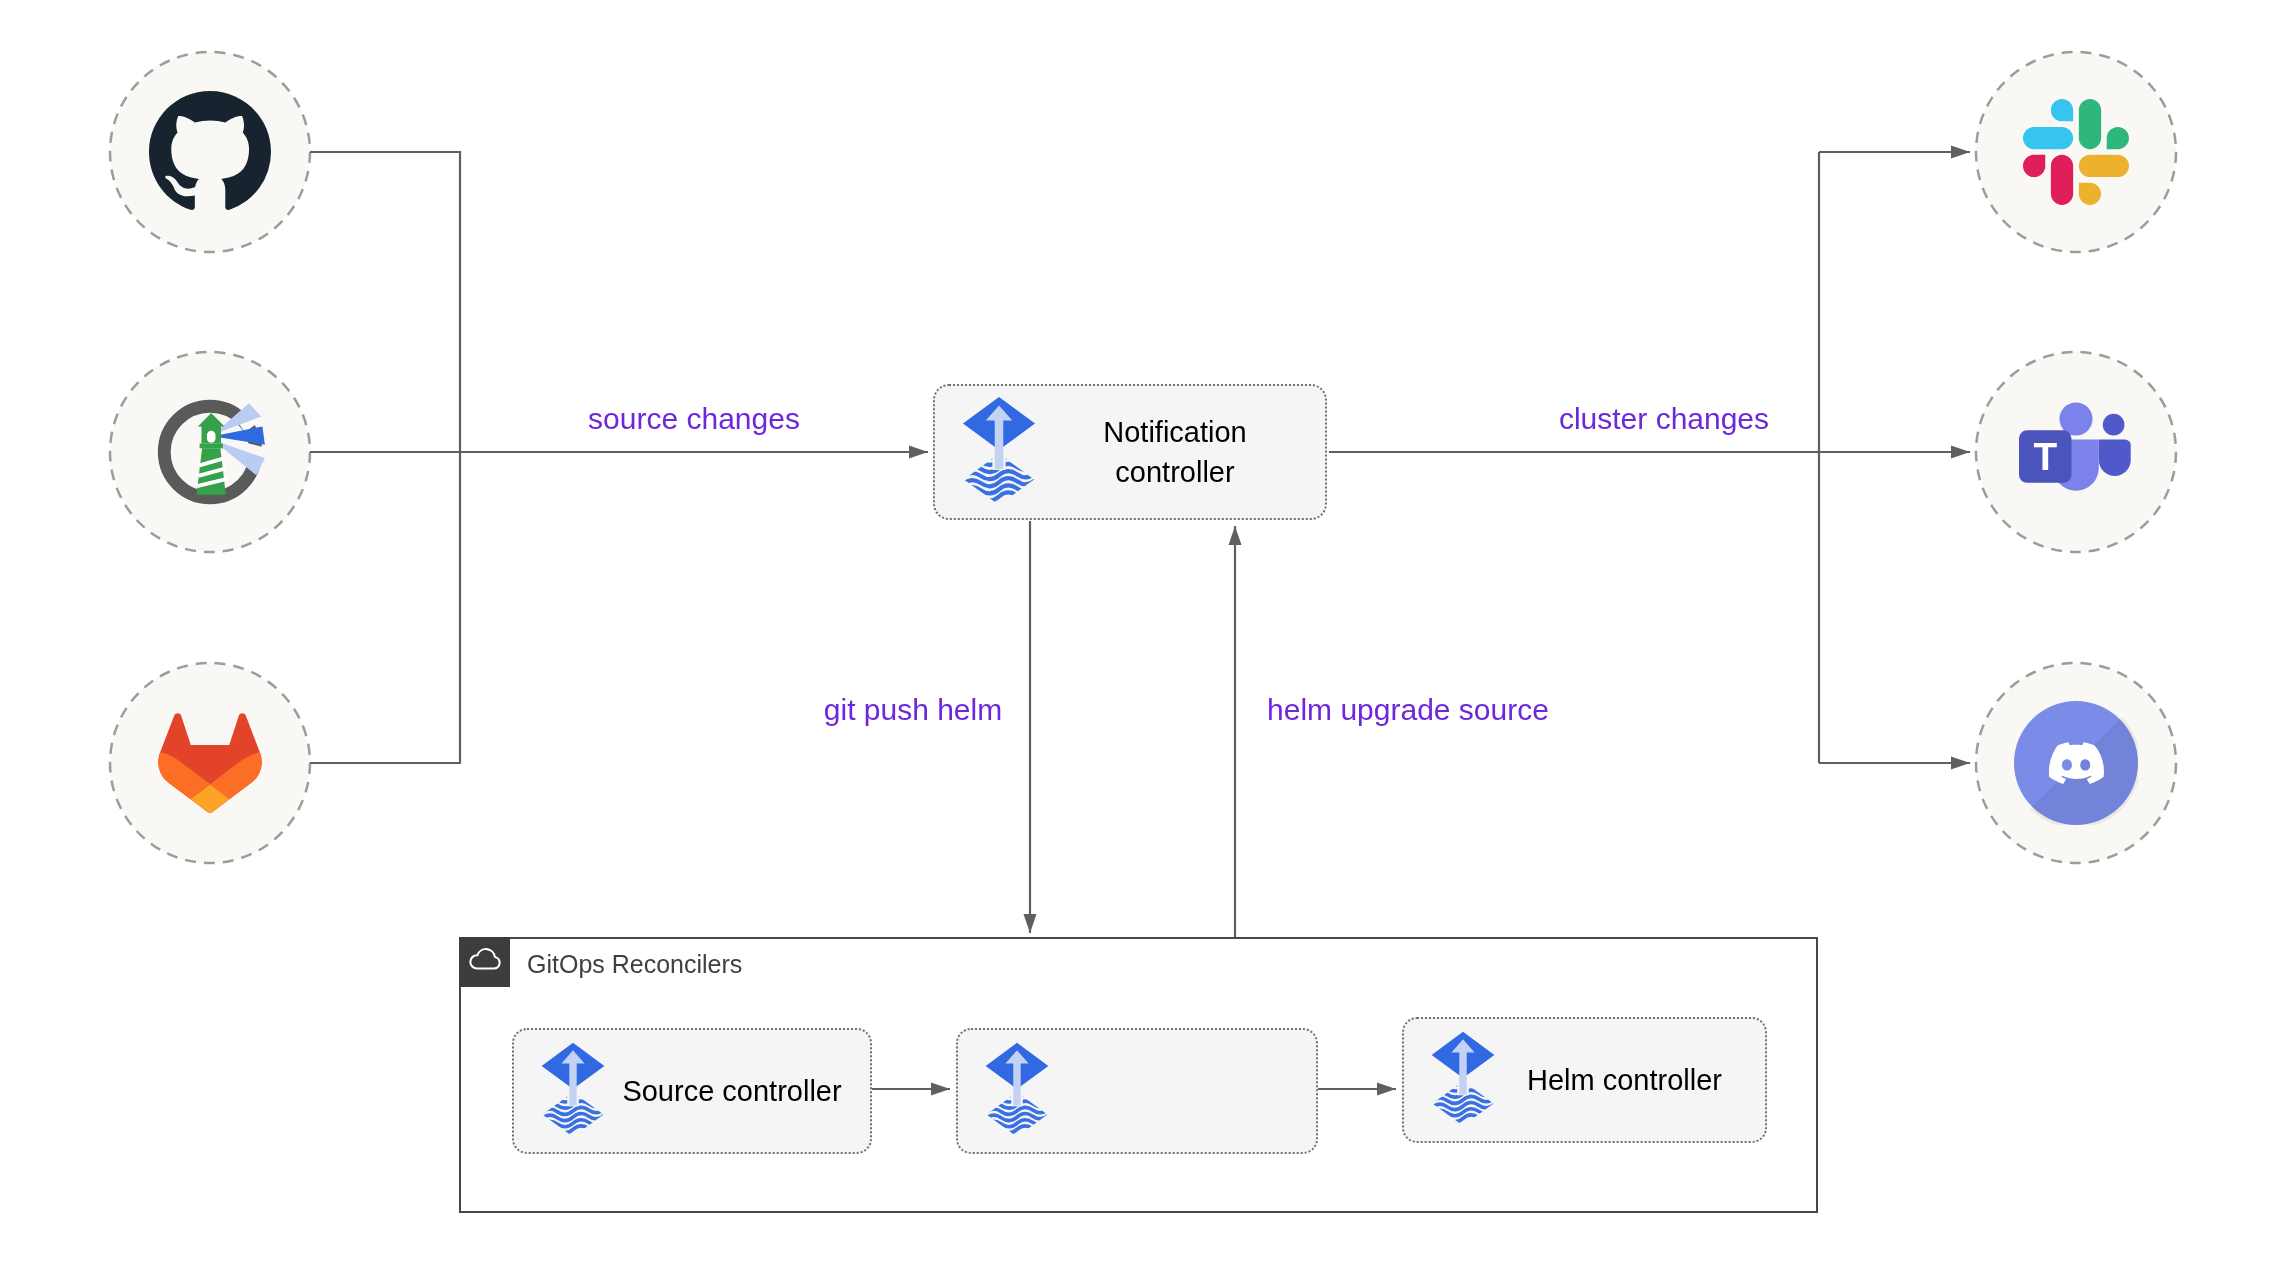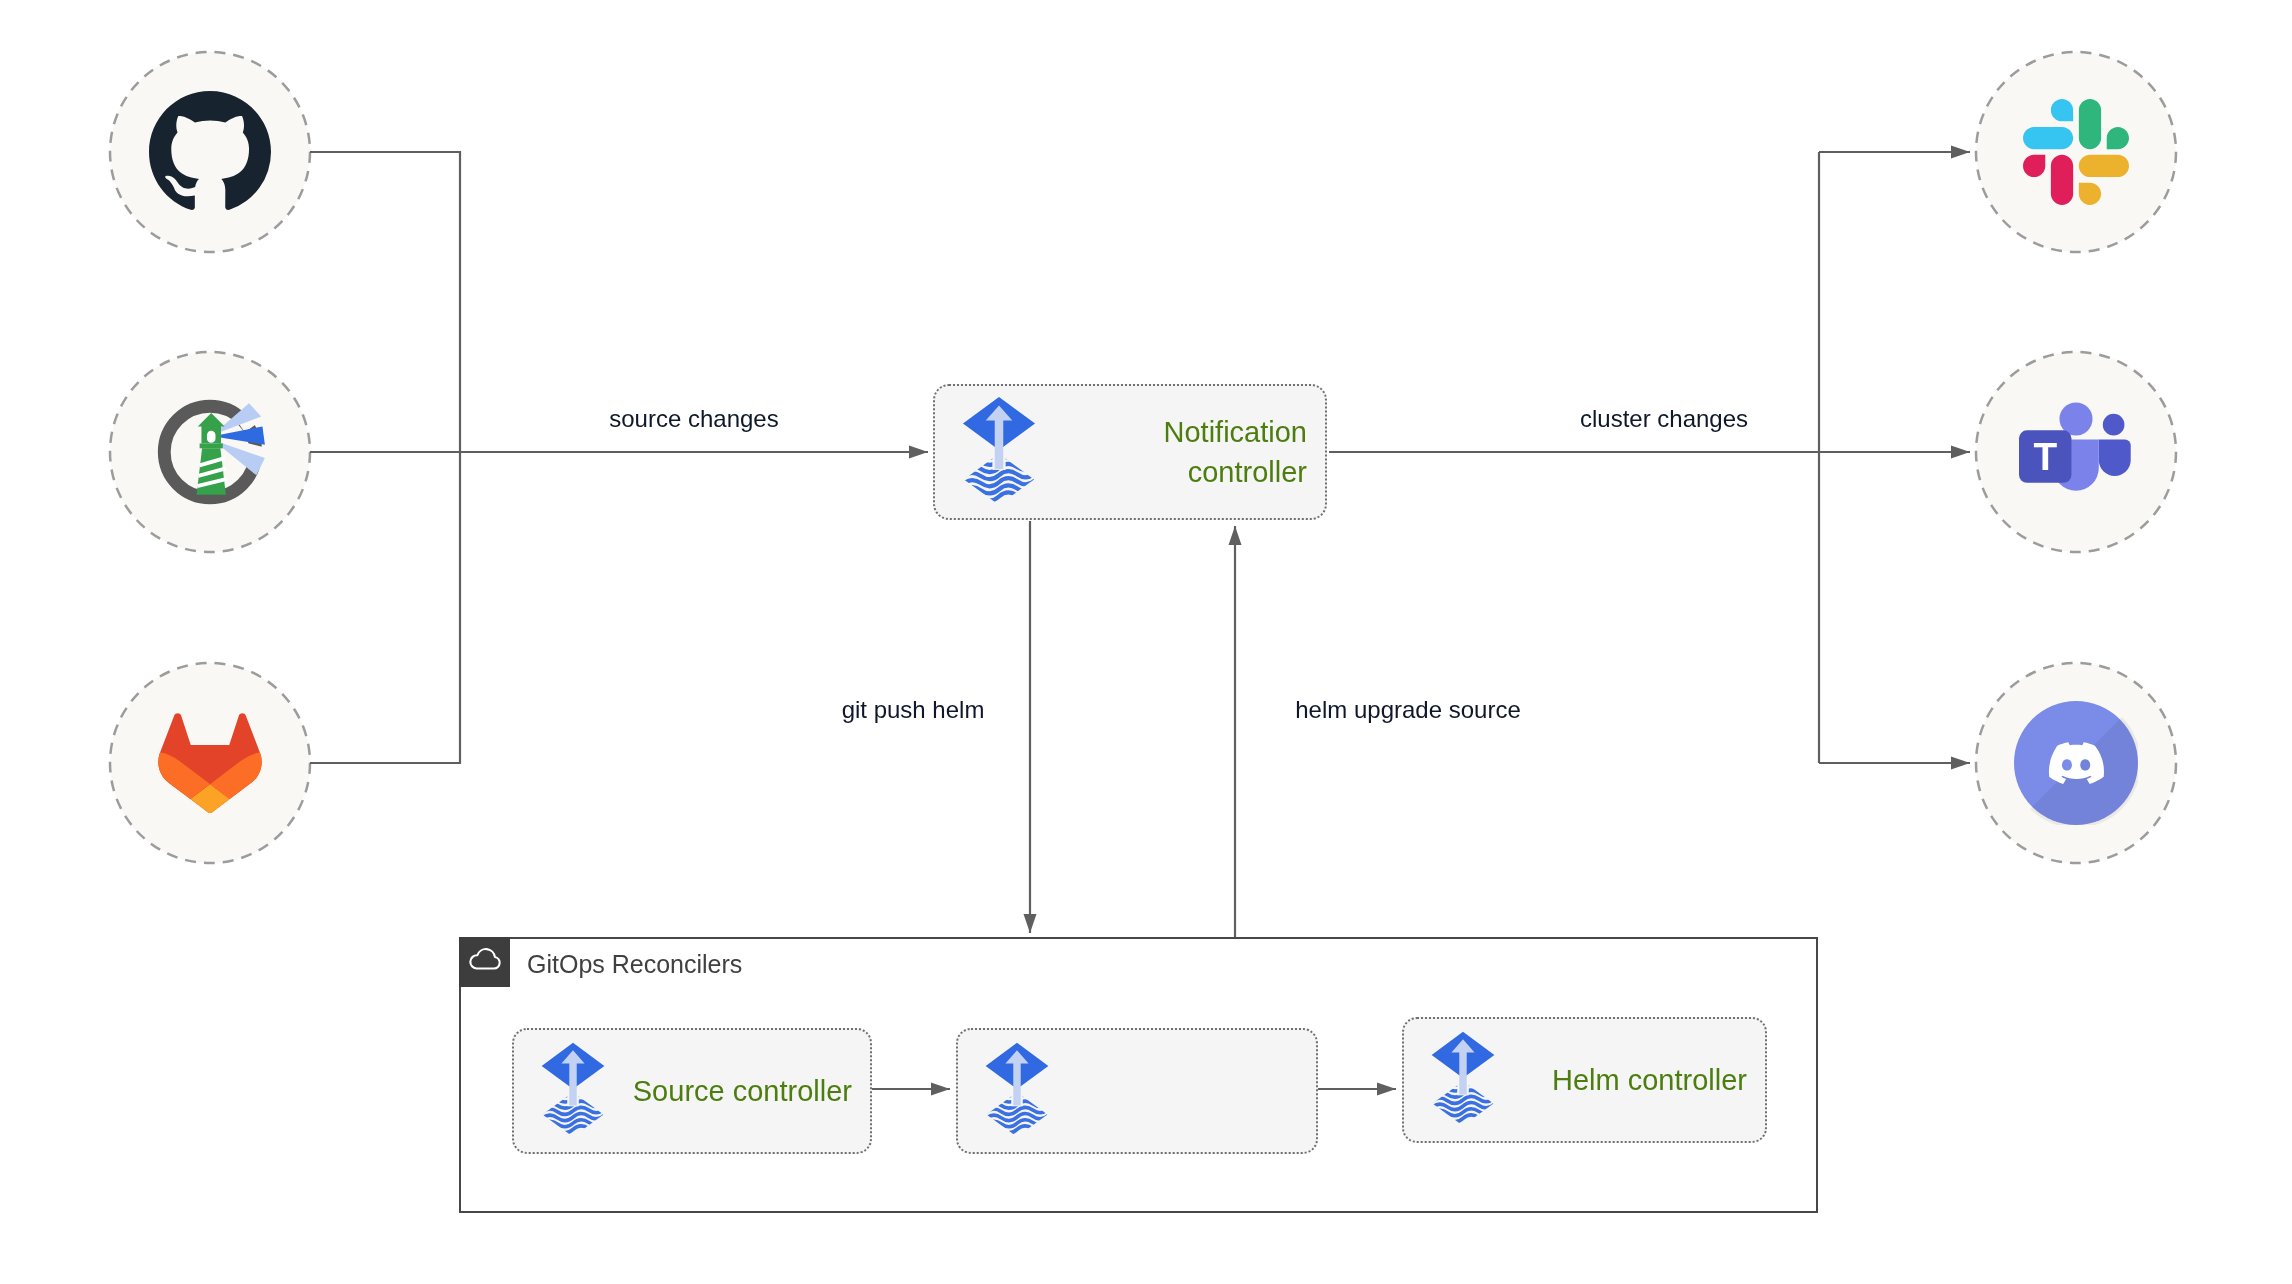--- a/index.html
+++ b/index.html
@@ -5,24 +5,24 @@
   html,body{margin:0;padding:0;background:#ffffff;}
   body{font-family:"Liberation Sans", sans-serif;}
   #canvas{position:relative;width:2292px;height:1284px;background:#ffffff;overflow:hidden;}
   #wires{position:absolute;left:0;top:0;width:2292px;height:1284px;}
 
   .icon-node{position:absolute;transform:translate(-50%,-50%);display:flex;align-items:center;justify-content:center;}
 
   .ctrl-box{position:absolute;background:#f5f5f5;border:2px dotted #6f6f6f;border-radius:16px;
             display:flex;align-items:center;box-sizing:border-box;}
   .ctrl-box .flux{flex:0 0 auto;margin-left:26px;}
-  .ctrl-label{flex:1 1 auto;text-align:right;color:#4d7c0f;font-size:29px;line-height:1.38;
+  .ctrl-label{flex:1 1 auto;text-align:center;color:#000000;font-size:29px;line-height:1.38;
               padding:0 18px 0 6px;}
 
-  .edge-label{position:absolute;transform:translate(-50%,-50%);font-size:24px;color:#0f172a;white-space:nowrap;}
+  .edge-label{position:absolute;transform:translate(-50%,-50%);font-size:30px;color:#6d28d9;white-space:nowrap;}
 
   #gitops-container{position:absolute;left:459px;top:937px;width:1359px;height:276px;
                     border:2.5px solid #474747;box-sizing:border-box;background:transparent;}
   #gitops-badge{position:absolute;left:-2px;top:-2px;width:51px;height:50px;background:#3d3d3d;
                 display:flex;align-items:center;justify-content:center;}
   #gitops-title{position:absolute;left:66px;top:0px;height:50px;line-height:50px;
                 font-size:25px;color:#404040;white-space:nowrap;}
 </style>
 </head>
 <body>

